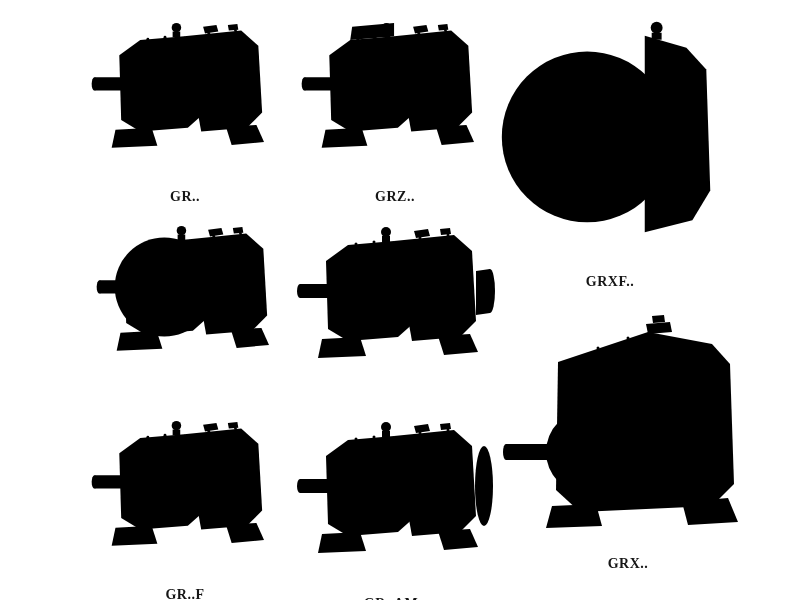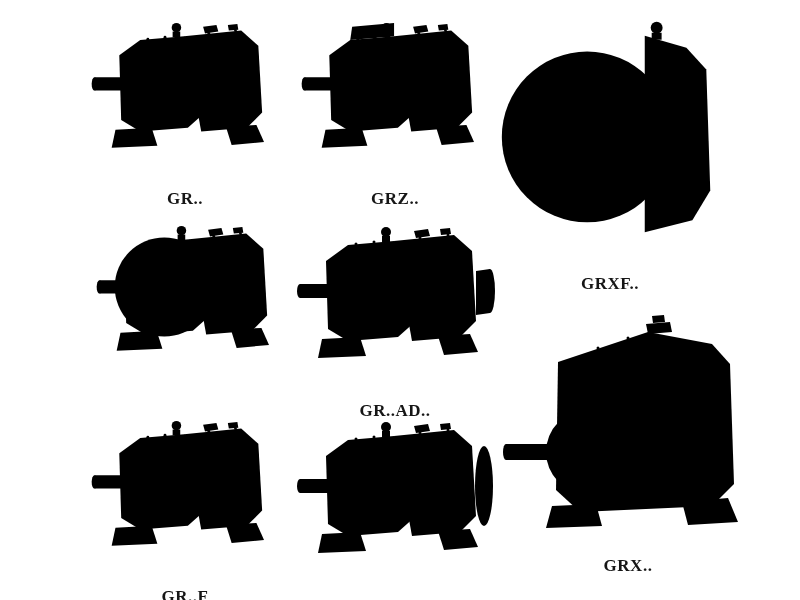--- a/index.html
+++ b/index.html
@@ -7,21 +7,21 @@
     width:800px;height:600px;
     background:#ffffff;
     font-family:"Liberation Serif", serif;
     position:relative;
     overflow:hidden;
   }
   .canvas{position:absolute;left:0;top:0;width:800px;height:600px;}
   .fig{position:absolute;text-align:center;}
   .fig-label{
     font-weight:bold;
-    font-size:17px;
+    font-size:14px;
     color:#161616;
     letter-spacing:.5px;
     margin-top:2px;
     font-family:"Liberation Serif", serif;
   }
   svg.solid{color:#4b4b4b;}
   svg.faded{color:#c6c6c6;stroke-dasharray:2 2;}
   .defs-holder{position:absolute;width:0;height:0;overflow:hidden;}
 </style>
 </head>
@@ -205,21 +205,20 @@
   <div class="fig" style="left:90px;top:205px;width:200px;">
     <svg class="drawing solid" viewBox="0 0 210 190" width="200" height="181">
         <use href="#sym-flange"></use>
       </svg>
   </div>
 
   <div class="fig" style="left:290px;top:205px;width:210px;">
     <svg class="drawing faded" viewBox="0 0 210 190" width="210" height="190">
         <use href="#sym-ad"></use>
       </svg>
-    <div class="fig-label">GR..AD..</div>
   </div>
 
   <div class="fig" style="left:498px;top:300px;width:260px;text-align:center;">
     <svg class="drawing solid" viewBox="0 0 260 250" width="260" height="250">
         <use href="#sym-grx"></use>
       </svg>
     <div class="fig-label">GRX..</div>
   </div>
 
   <div class="fig" style="left:85px;top:400px;width:200px;">

